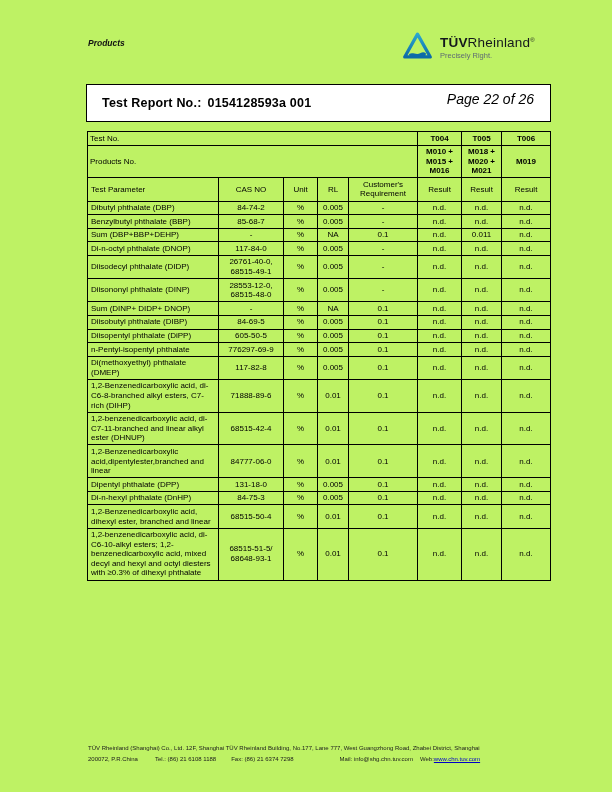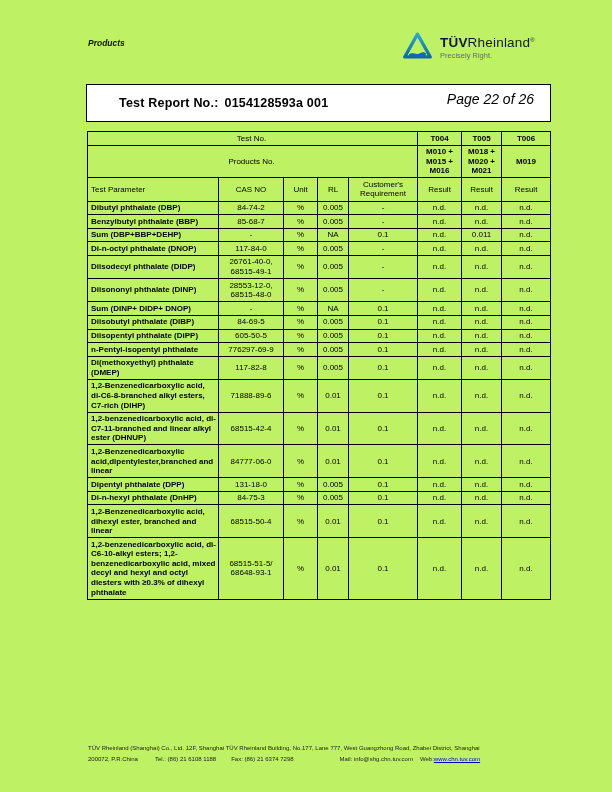--- a/index.html
+++ b/index.html
@@ -12,30 +12,30 @@
   .products { position:absolute; left:88px; top:38px; font-size:8.5px; font-weight:bold; font-style:italic; color:#111; }
   .logo { position:absolute; left:402px; top:31px; display:flex; align-items:flex-start; }
   .logo-mark { width:31px; height:31px; margin-right:7px; }
   .logo-textwrap { padding-top:4px; }
   .logo-line1 { font-size:13.5px; color:#14181c; letter-spacing:0.2px; }
   .logo-line1 .tuv { font-weight:bold; }
   .logo-line1 .reg { font-size:6px; vertical-align:super; }
   .logo-tagline { font-size:7.5px; color:#5e6b74; margin-top:1px; }
   
   .titlebox { position:absolute; left:86px; top:84px; width:465px; height:38px; border:1.6px solid #000; background:#fff; }
-  .report-title { position:absolute; left:32px; top:11px; font-size:12.5px; font-weight:bold; letter-spacing:0.2px; }
+  .report-title { position:absolute; left:15px; top:11px; font-size:12.5px; font-weight:bold; letter-spacing:0.2px; }
   .report-no { margin-left:6px; }
   .page-label { position:absolute; right:16px; top:6px; font-size:14px; font-style:italic; }
   
   .tablewrap { position:absolute; left:87px; top:131px; width:463px; }
   table { border-collapse:collapse; width:100%; font-size:8px; line-height:9.6px; table-layout:fixed; }
   td, th { border:1px solid #000; padding:1.5px 2px; text-align:center; vertical-align:middle; font-weight:normal; }
   table { border:1.4px solid #000; }
-  .rlabel { text-align:center; padding-right:4px; }
-  .param { text-align:left; padding-left:3px;font-weight:bold; }
+  .rlabel { text-align:left; padding-right:4px; }
+  .param { text-align:left; padding-left:3px; }
   .cas { white-space:pre-line; }
   .mat { white-space:pre-line; font-weight:bold; }
   .tno { font-weight:bold; }
   th.param { font-weight:normal; }
   
   .footer { position:absolute; left:88px; top:743px; width:460px; font-size:6px; line-height:11px; color:#1c1c1c; }
   .footer-line2 { display:flex; }
   .footer-line2 .seg1 { margin-right:17px; }
   .footer-line2 .seg2 { margin-right:15px; }
   .footer-line2 .seg3 { margin-right:46px; }

